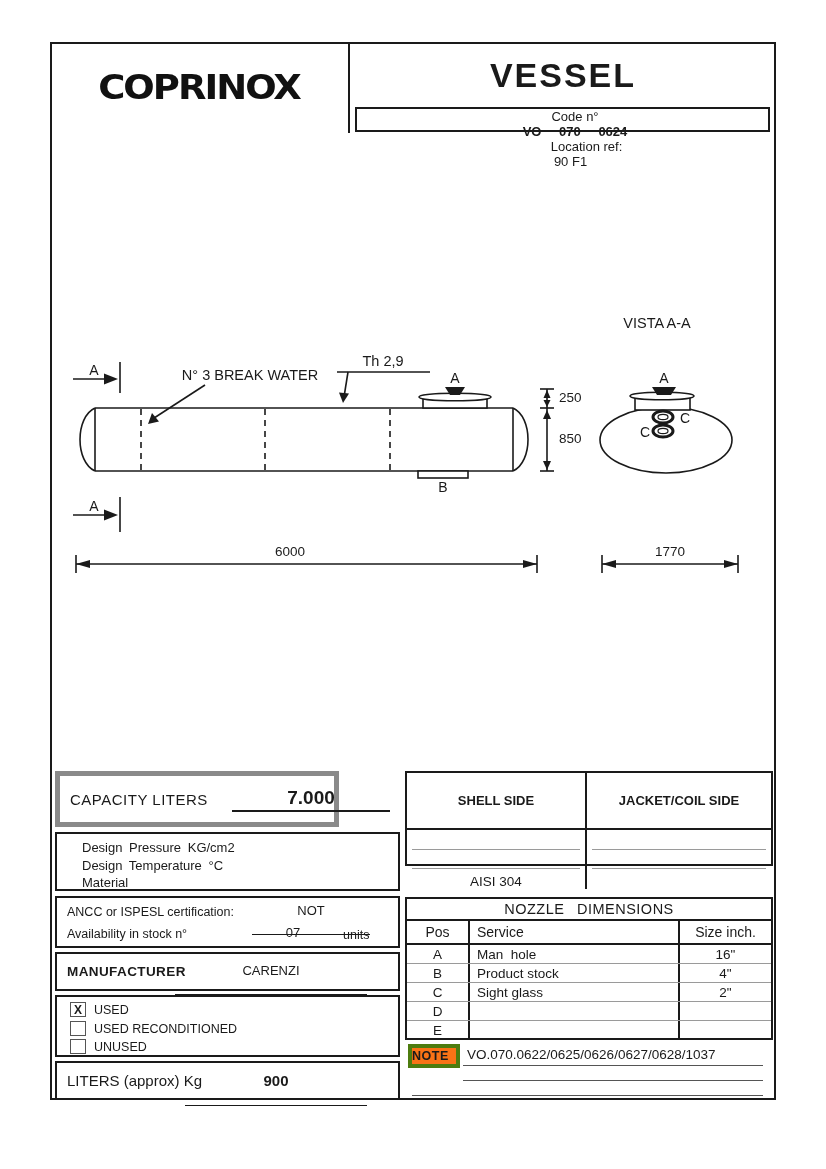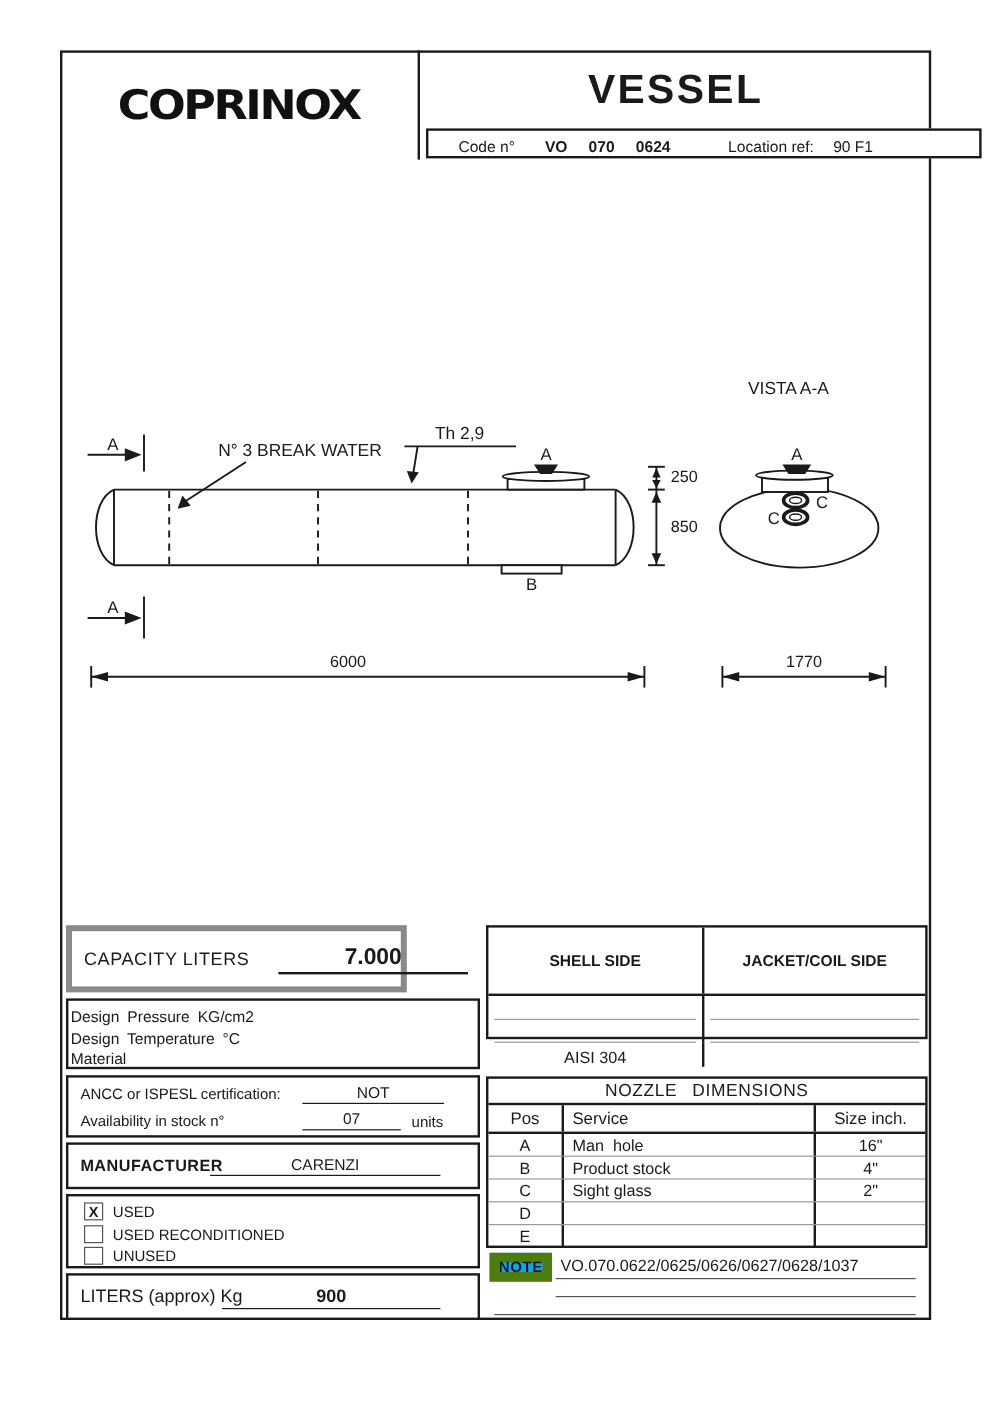--- a/index.html
+++ b/index.html
@@ -13,22 +13,22 @@
   
   #header{left:50px;top:42px;width:726px;height:91px;display:flex;}
   #logo-cell{width:298px;height:100%;border-right:2.5px solid #1a1a1a;display:flex;align-items:center;justify-content:center;}
   #logo-text{
     font-family:"DejaVu Sans",sans-serif;font-weight:bold;font-size:37px;letter-spacing:-2px;
     transform:scaleY(0.92);color:#111;
   }
   #title-cell{flex:1;display:flex;justify-content:center;align-items:flex-start;padding-top:14px;}
   #vessel-title{font-size:34px;font-weight:bold;letter-spacing:2px;}
   #code-bar{
-    left:355px;top:107px;width:463px;height:25px;border:2px solid #1a1a1a;background:#fff;
-    display:flex;align-items:flex-end;font-size:13px;
+    left:355px;top:107px;width:415px;height:25px;border:2px solid #1a1a1a;background:#fff;
+    display:flex;align-items:center;font-size:13px;flex-direction:column;
   }
   #code-label{margin-left:25px;}
   #code-value{margin-left:25px;font-weight:bold;word-spacing:14px;}
   #location-label{margin-left:48px;}
   #location-value{margin-left:16px;}
 
   
   #drawing{left:50px;top:133px;width:726px;height:637px;}
   svg text{font-family:"Liberation Sans",sans-serif;fill:#1a1a1a;}
 
@@ -36,28 +36,28 @@
   .bx{border:2px solid #1a1a1a;background:#fff;}
 
   
   #capacity-box{left:55px;top:771px;width:284px;height:56px;border:5px solid #8a8a8a;background:#fff;
     display:flex;align-items:center;}
   #capacity-label{font-size:15px;margin-left:10px;letter-spacing:0.5px;}
   #capacity-value{position:absolute;left:172px;width:158px;text-align:center;font-size:19px;font-weight:bold;
     border-bottom:2px solid #1a1a1a;padding-bottom:1px;}
 
   
-  #design-box{left:55px;top:832px;width:345px;height:59px;padding:5px 0 0 2px;font-size:13px;line-height:17.5px;word-spacing:3px;}
+  #design-box{left:55px;top:832px;width:345px;height:59px;padding:5px 0 0 25px;font-size:13px;line-height:17.5px;word-spacing:3px;}
 
   
   #cert-box{left:55px;top:896px;width:345px;height:52px;font-size:12.5px;}
   .cert-row{position:absolute;left:10px;right:8px;height:22px;display:flex;align-items:center;}
   #cert-row1{top:3px;}
   #cert-row2{top:25px;}
-  .uline{border-bottom:1.5px solid #1a1a1a;text-align:center;font-size:13px;position:absolute;padding-bottom:1px;}
+  .uline{border-bottom:1.5px solid #1a1a1a;text-align:center;font-size:13px;position:absolute;padding-bottom:16px;}
   #cert-value{left:185px;width:118px;top:2px;}
   #stock-value{left:185px;width:82px;top:2px;}
   #stock-units{position:absolute;left:276px;top:5px;}
 
   
   #manufacturer-box{left:55px;top:952px;width:345px;height:39px;display:flex;align-items:center;}
   #manufacturer-label{font-weight:bold;font-size:13.5px;margin-left:10px;letter-spacing:0.4px;}
   #manufacturer-value{left:118px;width:192px;top:9px;}
 
   
@@ -90,22 +90,22 @@
   #nozzle-title{height:20px;border-bottom:2px solid #1a1a1a;display:flex;align-items:center;justify-content:center;
     font-size:14.5px;word-spacing:8px;letter-spacing:0.5px;}
   #nozzle-header{height:22px;border-bottom:2px solid #1a1a1a;display:flex;font-size:14px;}
   .nz-c1{width:63px;border-right:2px solid #1a1a1a;display:flex;align-items:center;justify-content:center;box-sizing:border-box;}
   .nz-c2{width:210px;border-right:2px solid #1a1a1a;display:flex;align-items:center;padding-left:7px;box-sizing:border-box;white-space:pre;}
   .nz-c3{flex:1;display:flex;align-items:center;justify-content:center;box-sizing:border-box;}
   .nz-row{height:19px;display:flex;font-size:13.5px;position:relative;}
   .nz-row .gl{position:absolute;left:0;right:0;bottom:0;border-bottom:1.5px solid #9a9a9a;}
 
   
-  #note-label-box{left:408px;top:1044px;width:52px;height:24px;border:8px solid #4d7c0f;background:#0ea5e9;
-    display:flex;align-items:center;justify-content:center;font-size:12.5px;font-weight:bold;letter-spacing:0.5px;}
+  #note-label-box{left:408px;top:1044px;width:52px;height:24px;border:4px solid #4d7c0f;background:#f97316;
+    display:flex;align-items:center;justify-content:flex-start;font-size:12.5px;font-weight:bold;letter-spacing:0.5px;}
   #note-value{left:467px;top:1047px;font-size:13.5px;}
   .note-line{border-bottom:1.5px solid #555;}
   #note-line1{left:463px;top:1051px;width:300px;height:15px;}
   #note-line2{left:463px;top:1066px;width:300px;height:15px;}
   #note-line3{left:412px;top:1081px;width:351px;height:15px;}
 </style>
 </head>
 <body>
 
 <div class="abs frame" style="left:50px;top:42px;width:726px;height:1058px;"></div>

